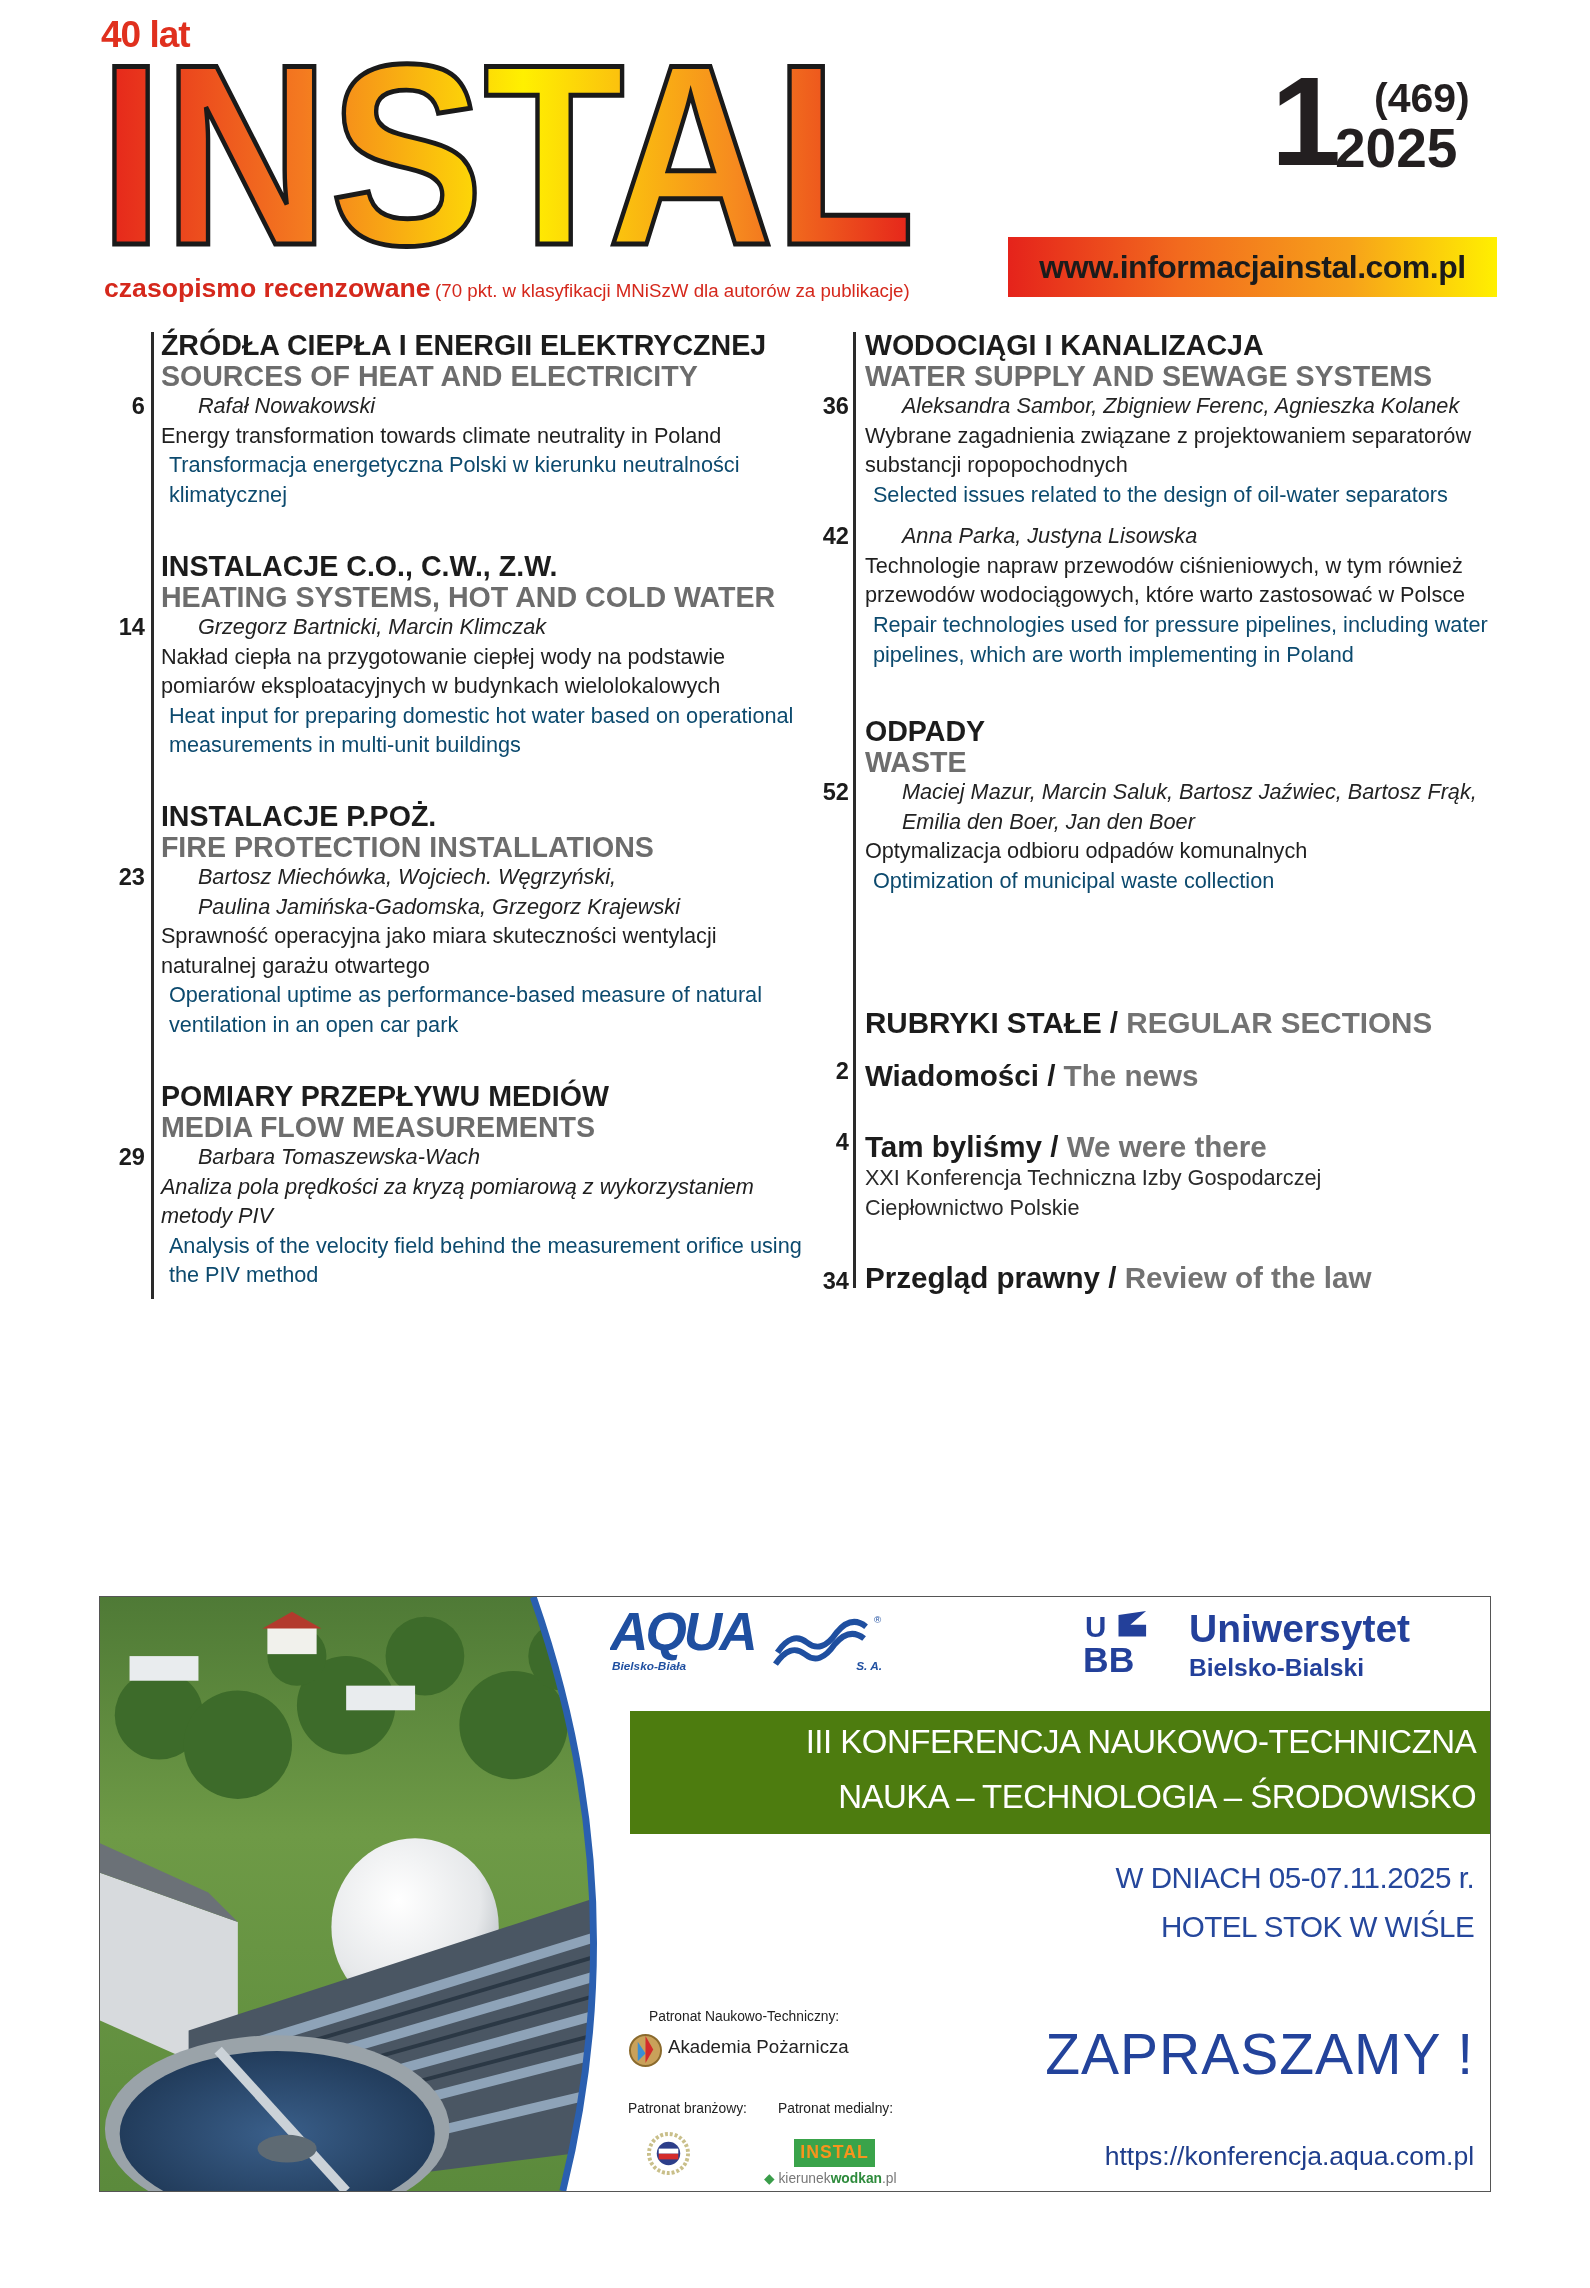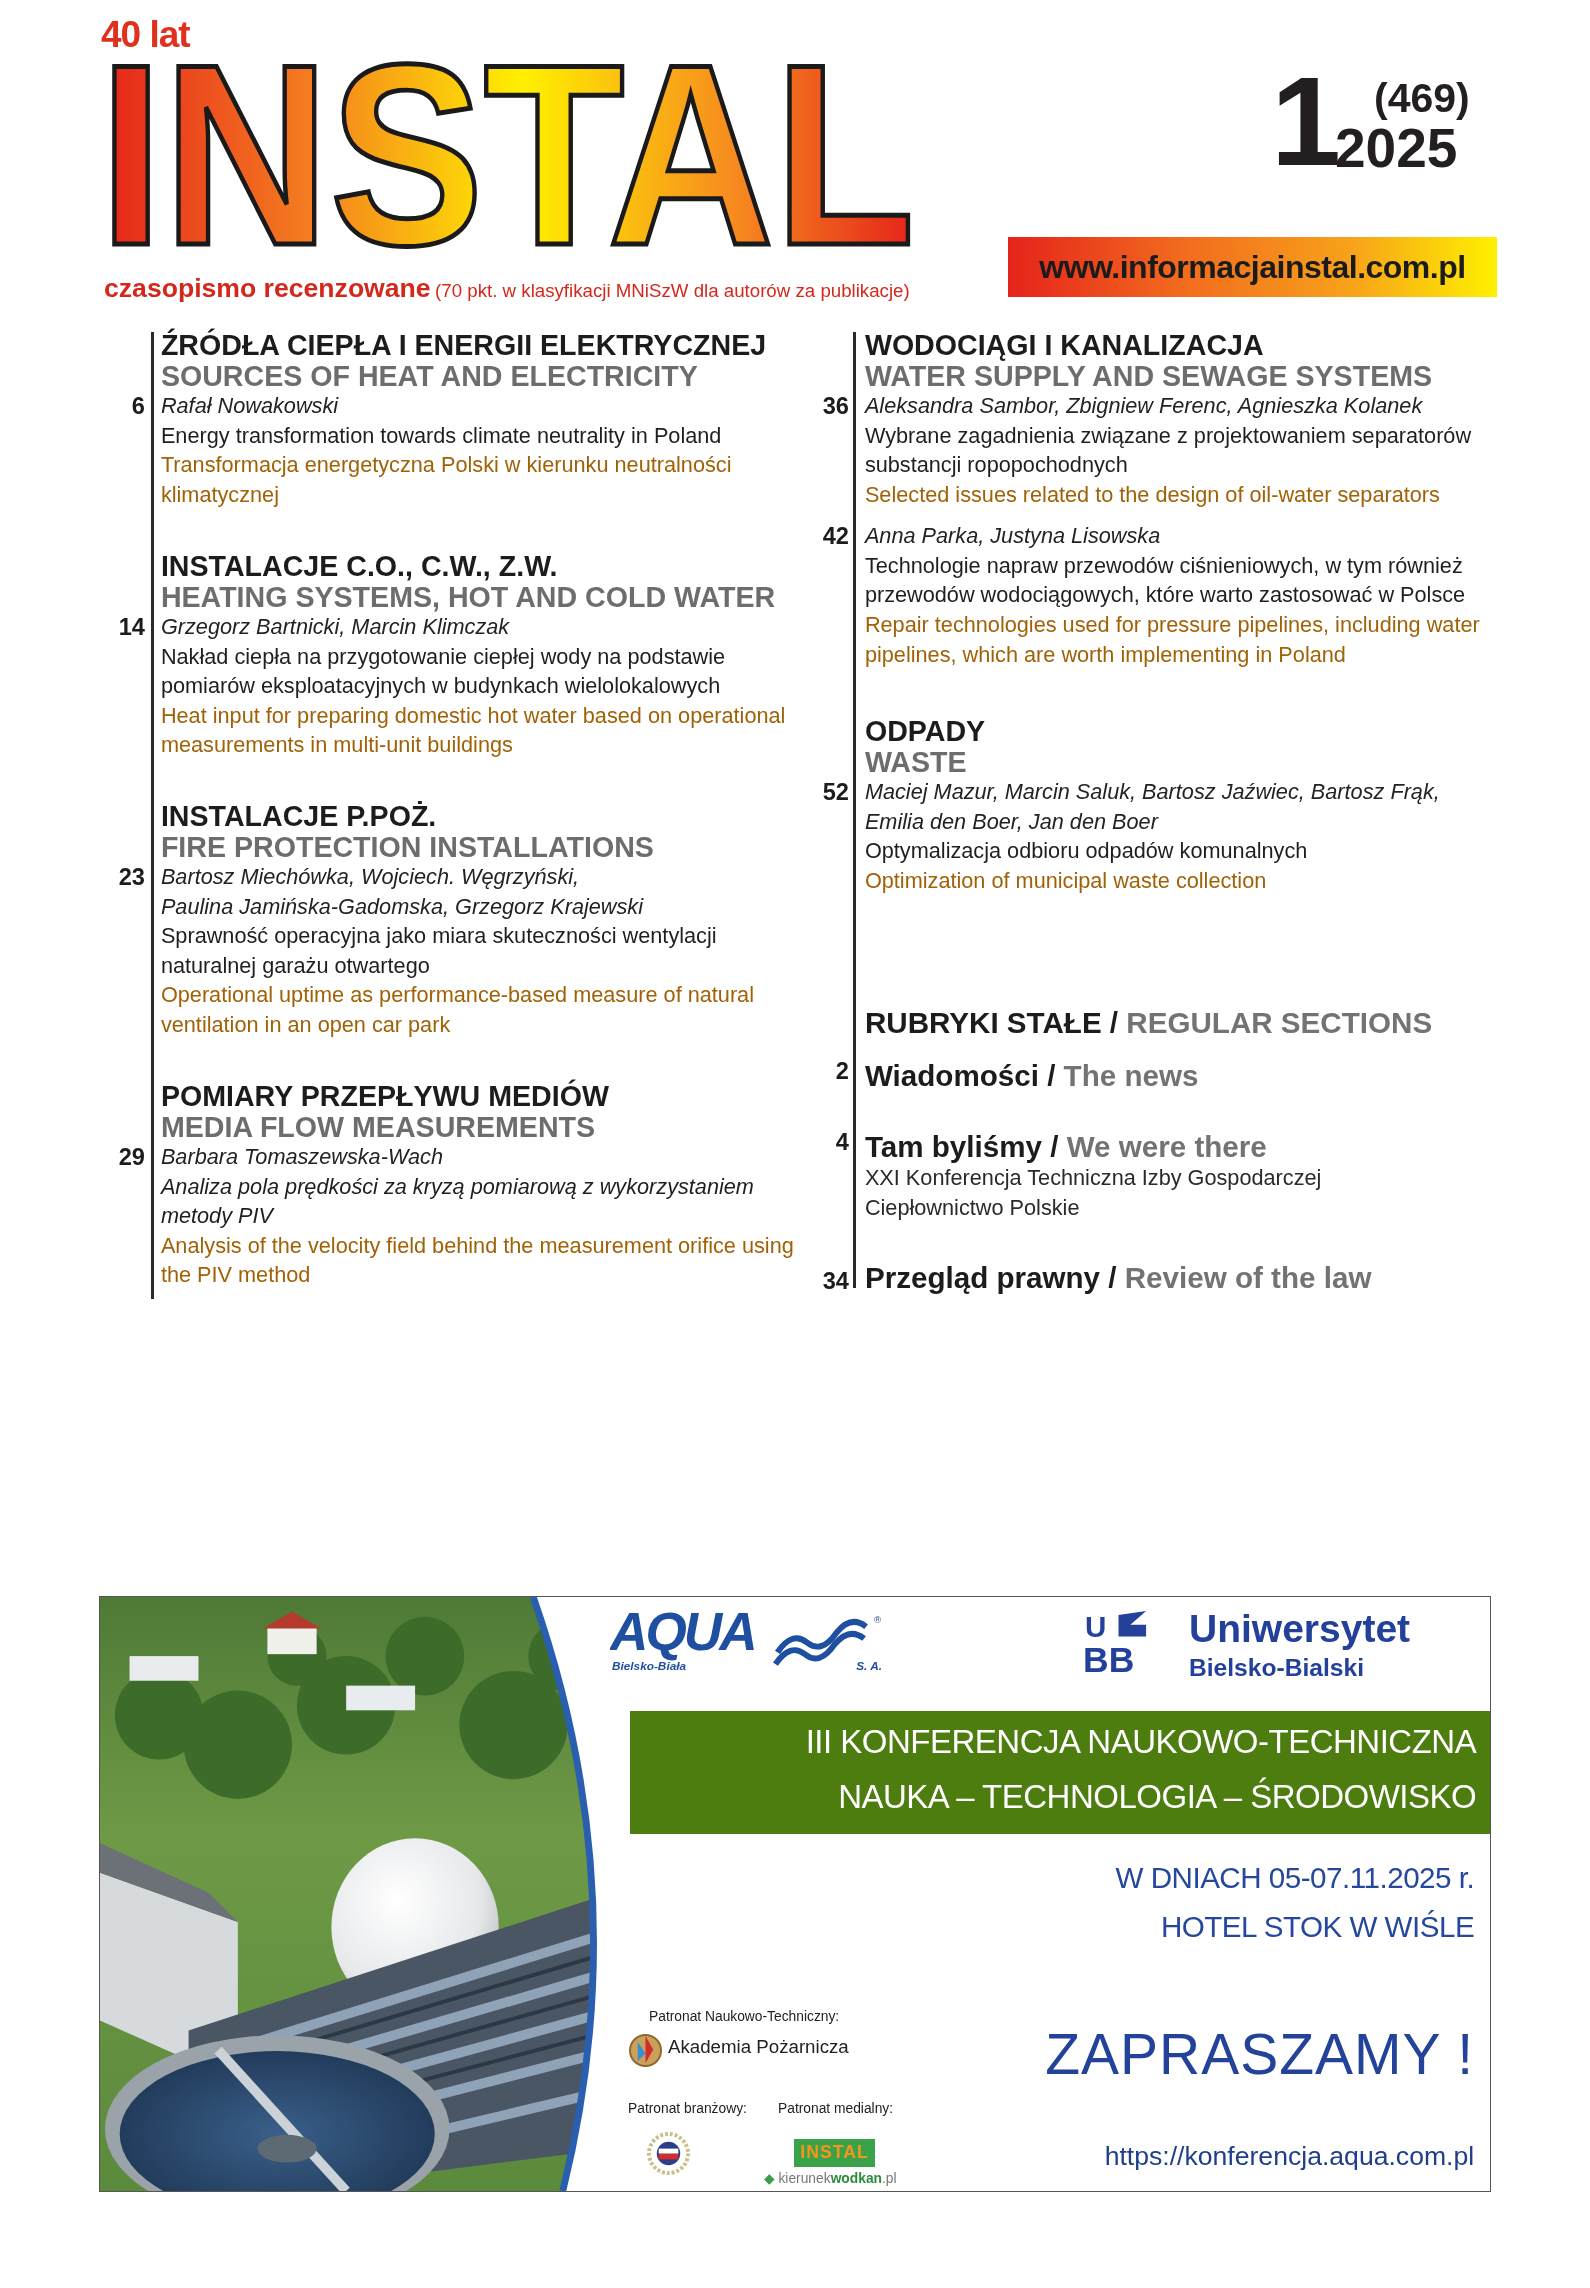--- a/index.html
+++ b/index.html
@@ -28,23 +28,23 @@
   .col { position: absolute; top: 330px; width: 690px; }
   .col-left { left: 153px; }
   .col-right { left: 857px; }
   .rule { position: absolute; width: 3px; background: #2a2a2a; }
   .rule-left { left: 151px; top: 332px; height: 967px; }
   .rule-right { left: 853px; top: 332px; height: 956px; }
 
   .section { position: absolute; left: 7.9px; width: 690px; }
   .sec-pl { font-size: 28.6px; font-weight: bold; color: #1c1c1c; line-height: 30.5px; white-space: nowrap; }
   .sec-en { font-size: 28.6px; font-weight: bold; color: #6d6d6d; line-height: 30.5px; white-space: nowrap; }
-  .authors { font-size: 21.7px; font-style: italic; color: #232323; line-height: 29.6px; }
+  .authors { font-size: 21.7px; font-style: italic; color: #232323; line-height: 29.6px; margin-left: 37px; }
   .title-pl { font-size: 21.7px; color: #1f1f1f; line-height: 29.6px; }
-  .title-en { font-size: 21.7px; color: #a16207; line-height: 29.6px; }
+  .title-en { font-size: 21.7px; color: #0c4a6e; line-height: 29.6px; margin-left: 8px; }
   .title-it { font-style: italic; }
 
   .pg { position: absolute; width: 45px; height: 29.6px; font-size: 23.6px; font-weight: bold; color: #1c1c1c;
         text-align: right; line-height: 25.6px; }
   .pg::before { content: ""; position: absolute; right: -3px; bottom: -7.9px; width: 23.6px; height: 21.7px;
                 background: #a6a6a6; z-index: -1; }
   .pg span { position: relative; z-index: 1; }
 
   .reg-head { font-size: 29.6px; font-weight: bold; color: #1c1c1c; white-space: nowrap; }
   .reg-head .en, .reg-item .en { color: #737373; }

